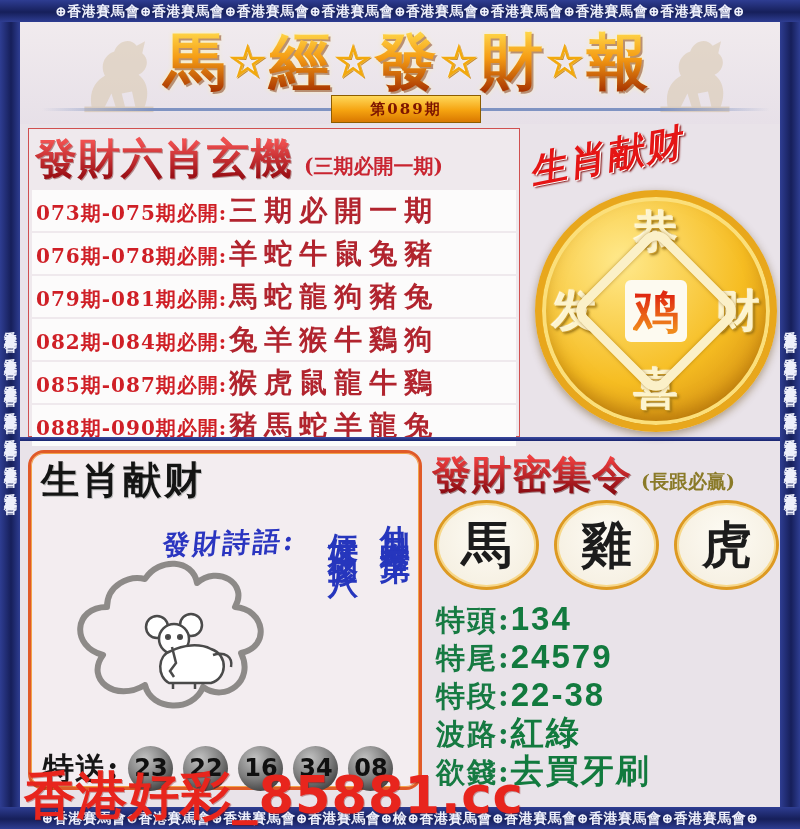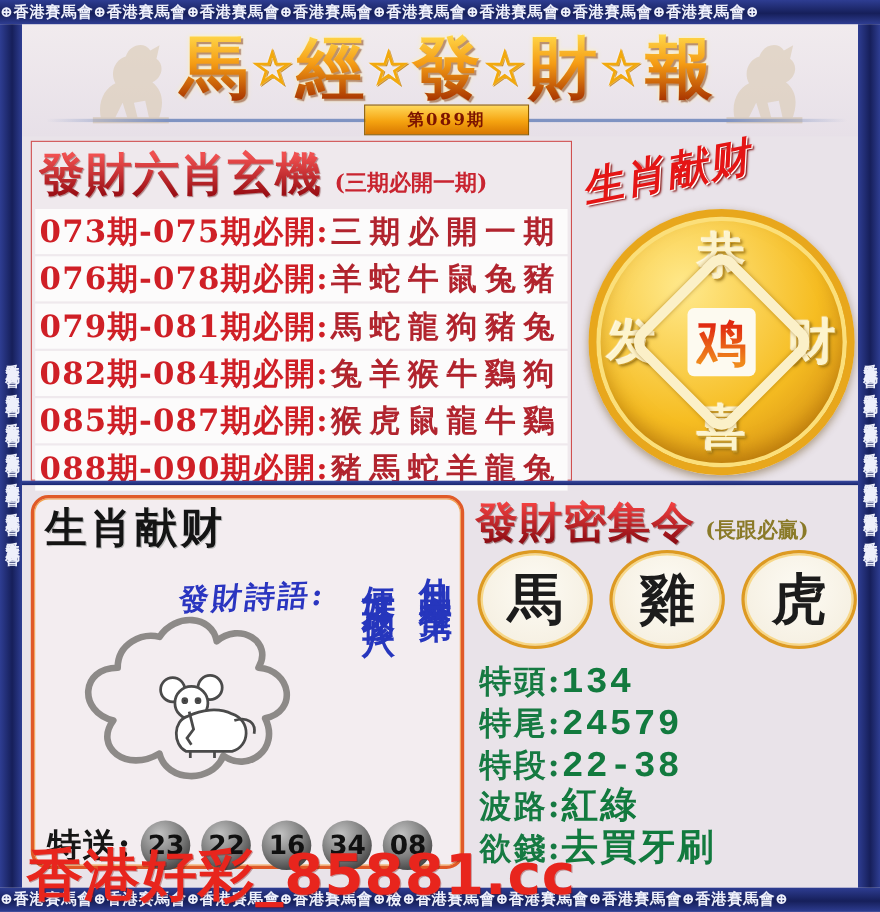--- a/index.html
+++ b/index.html
@@ -4,21 +4,21 @@
 <style>
   html,body{margin:0;padding:0;}
   body{width:800px;height:829px;overflow:hidden;background:#cfd0da;
        font-family:"DejaVu Serif","Liberation Serif",serif;}
   .page{position:relative;width:800px;height:829px;background:#e9e3e9;}
 
   
   .bstrip{position:absolute;background:linear-gradient(180deg,#2e3d92,#161f5a 55%,#2e3d92);
           color:#eef0fb;font-weight:bold;overflow:hidden;z-index:5;}
   .bstrip.h{left:0;width:800px;height:22px;font-size:14px;line-height:23px;
-            white-space:nowrap;letter-spacing:.5px;text-align:left;}
+            white-space:nowrap;letter-spacing:.5px;text-align:center;}
   .bstrip.top{top:0;} .bstrip.bot{top:807px;}
   .bstrip.v{top:22px;height:785px;width:20px;font-size:13px;
             writing-mode:vertical-rl;text-orientation:upright;line-height:20px;
             letter-spacing:2px;text-align:center;
             background:linear-gradient(90deg,#2e3d92,#161f5a 55%,#2e3d92);}
   .bstrip.left{left:0;} .bstrip.right{left:780px;}
 
   
   .masthead{position:absolute;left:20px;top:22px;width:772px;height:102px;
             background:linear-gradient(180deg,#f1ebee,#e7e0e8);text-align:center;}
@@ -45,21 +45,21 @@
              border:1px solid #d05050;background:#efe9ed;padding:0;box-sizing:border-box;}
   .six-head{white-space:nowrap;padding:2px 0 0 6px;}
   .six-title{font-size:42px;font-weight:bold;letter-spacing:1px;
              background:linear-gradient(180deg,#f05050 15%,#9c1016 85%);
              -webkit-background-clip:text;background-clip:text;color:transparent;
              filter:drop-shadow(1px 1px 0 rgba(90,0,0,.4));}
   .six-sub{font-size:20px;font-weight:bold;color:#c92430;margin-left:6px;}
   .six-rows{margin-top:3px;}
   .six-row{height:41px;line-height:41px;background:#fcfbfb;margin:0 3px 2px 3px;
            padding-left:4px;white-space:nowrap;}
-  .six-range{font-size:28px;color:#cf1f26;font-weight:600;letter-spacing:1px;}
+  .six-range{font-size:20px;color:#cf1f26;font-weight:600;letter-spacing:1px;}
   .six-zodiac{font-size:28px;color:#b1242e;font-weight:bold;letter-spacing:7px;margin-left:2px;}
 
   
   .panel-coin{position:absolute;left:524px;top:126px;width:252px;height:311px;}
   .coin-title{position:absolute;left:4px;top:6px;font-size:37px;font-weight:bold;font-style:italic;
               color:#e51515;letter-spacing:2px;transform:rotate(-11deg);white-space:nowrap;
               text-shadow:1px 1px 0 #fff,2px 2px 2px #7a0000;}
   .coin{position:absolute;left:11px;top:64px;width:228px;height:228px;border-radius:50%;
         background:radial-gradient(circle at 35% 28%,#ffe98c,#f6bd22 55%,#c97f0d 95%);
         border:7px solid #e8a71c;
@@ -116,21 +116,21 @@
   .cmd-sub{font-size:19px;font-weight:bold;color:#8a7a28;margin-left:4px;}
   .ovals{position:absolute;left:2px;top:52px;white-space:nowrap;}
   .oval{display:inline-block;width:99px;height:84px;border:3px solid #dd9a22;border-radius:50%;
         background:radial-gradient(circle at 50% 40%,#fdfbf4,#f3ecdc);margin-right:10px;
         text-align:center;line-height:84px;box-shadow:inset 0 0 0 2px #f7d88a;}
   .oval span{font-size:50px;font-weight:bold;color:#1c1c1c;}
   .stats{position:absolute;left:4px;top:152px;}
   .stat-line{height:38px;line-height:38px;white-space:nowrap;}
   .stat-label{font-size:29px;font-weight:bold;color:#167a42;letter-spacing:2px;}
   .stat-value{font-size:33px;font-weight:bold;color:#127a3e;letter-spacing:2px;
-              font-family:Liberation Mono, monospace;}
+              font-family:Liberation Sans, sans-serif;}
 
   
   .watermark{position:absolute;left:24px;top:762px;z-index:30;font-size:51px;font-weight:800;
              color:#e8251d;letter-spacing:1px;white-space:nowrap;
              font-family:"DejaVu Sans","Liberation Sans",sans-serif;
              text-shadow:1px 1px 0 rgba(120,0,0,.35);}
 </style>
 </head>
 <body>
 

